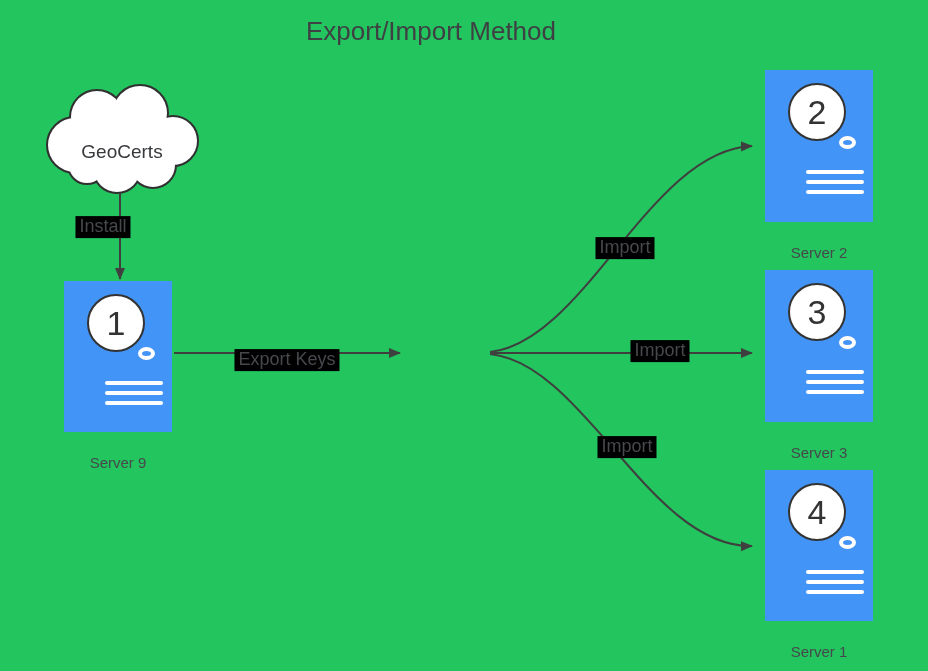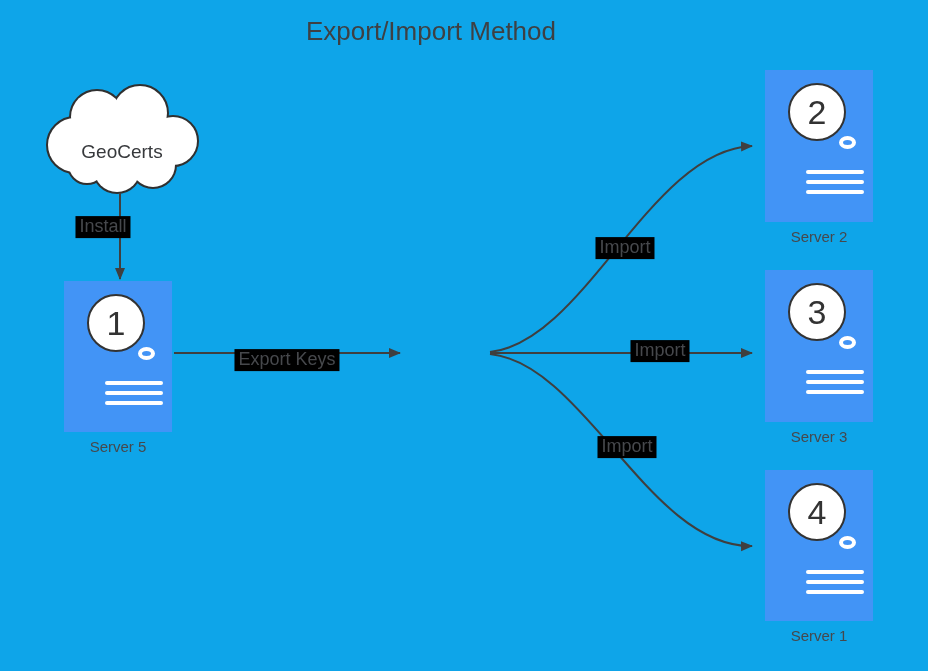--- a/index.html
+++ b/index.html
@@ -5,21 +5,21 @@
   html, body {
     margin: 0;
     padding: 0;
     background: #000000;
     font-family: "Liberation Sans", sans-serif;
   }
   #canvas {
     position: relative;
     width: 928px;
     height: 671px;
-    background: #0ea5e9;
+    background: #22c55e;
     overflow: hidden;
   }
   #connectors {
     position: absolute;
     left: 0; top: 0;
     width: 928px; height: 671px;
   }
   .page-title {
     position: absolute;
     left: 431px;
@@ -88,21 +88,21 @@
     height: 4px;
     margin-bottom: 6px;
     background: #ffffff;
     border-radius: 2px;
   }
   .server .server-label {
     position: absolute;
     top: 100%;
     left: 0;
     width: 100%;
-    margin-top: 6px;
+    margin-top: 22px;
     text-align: center;
     color: #46484c;
     font-size: 15px;
     white-space: nowrap;
   }
 </style>
 </head>
 <body>
 
 <div id="canvas">
@@ -159,21 +159,21 @@
   <div class="server" style="left:64px; top:281px; height:151px;">
     <div class="badge">
       <span>1</span>
     </div>
     <div class="ring"></div>
     <div class="bars">
       <span></span>
         <span></span>
         <span></span>
     </div>
-    <div class="server-label">Server 5</div>
+    <div class="server-label">Server 9</div>
   </div>
 
   <div class="server" style="left:765px; top:70px;">
     <div class="badge">
       <span>2</span>
     </div>
     <div class="ring"></div>
     <div class="bars">
       <span></span>
         <span></span>

